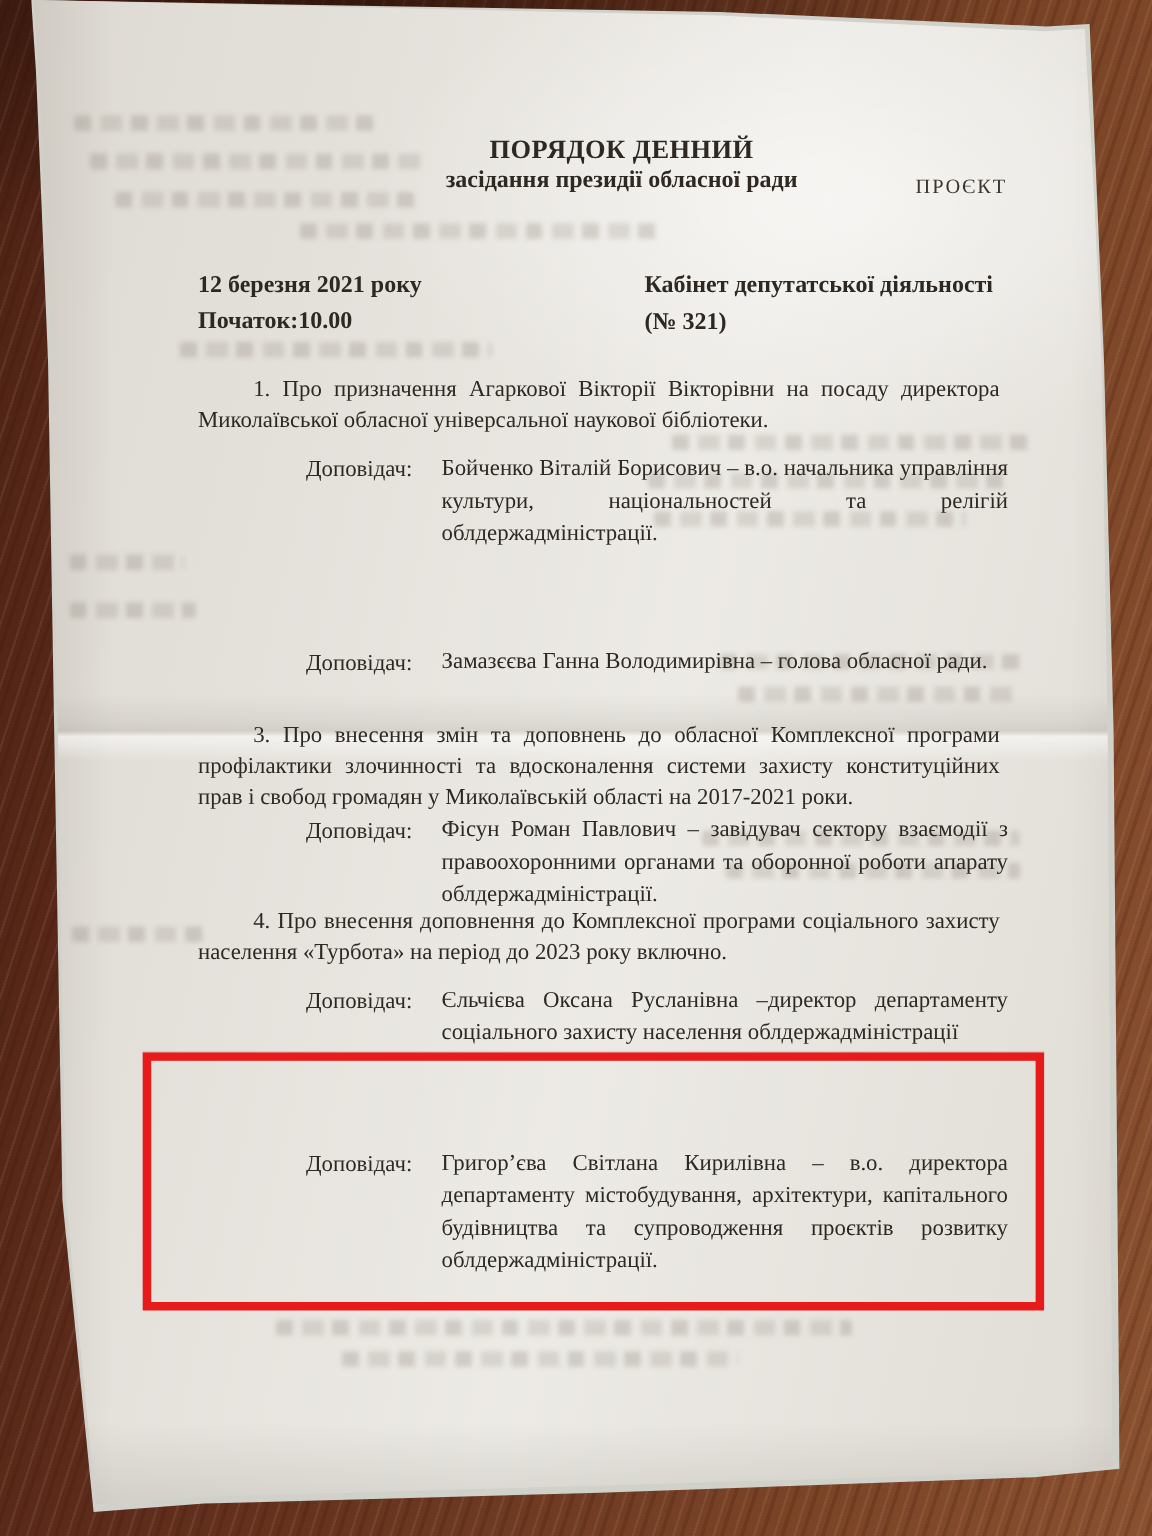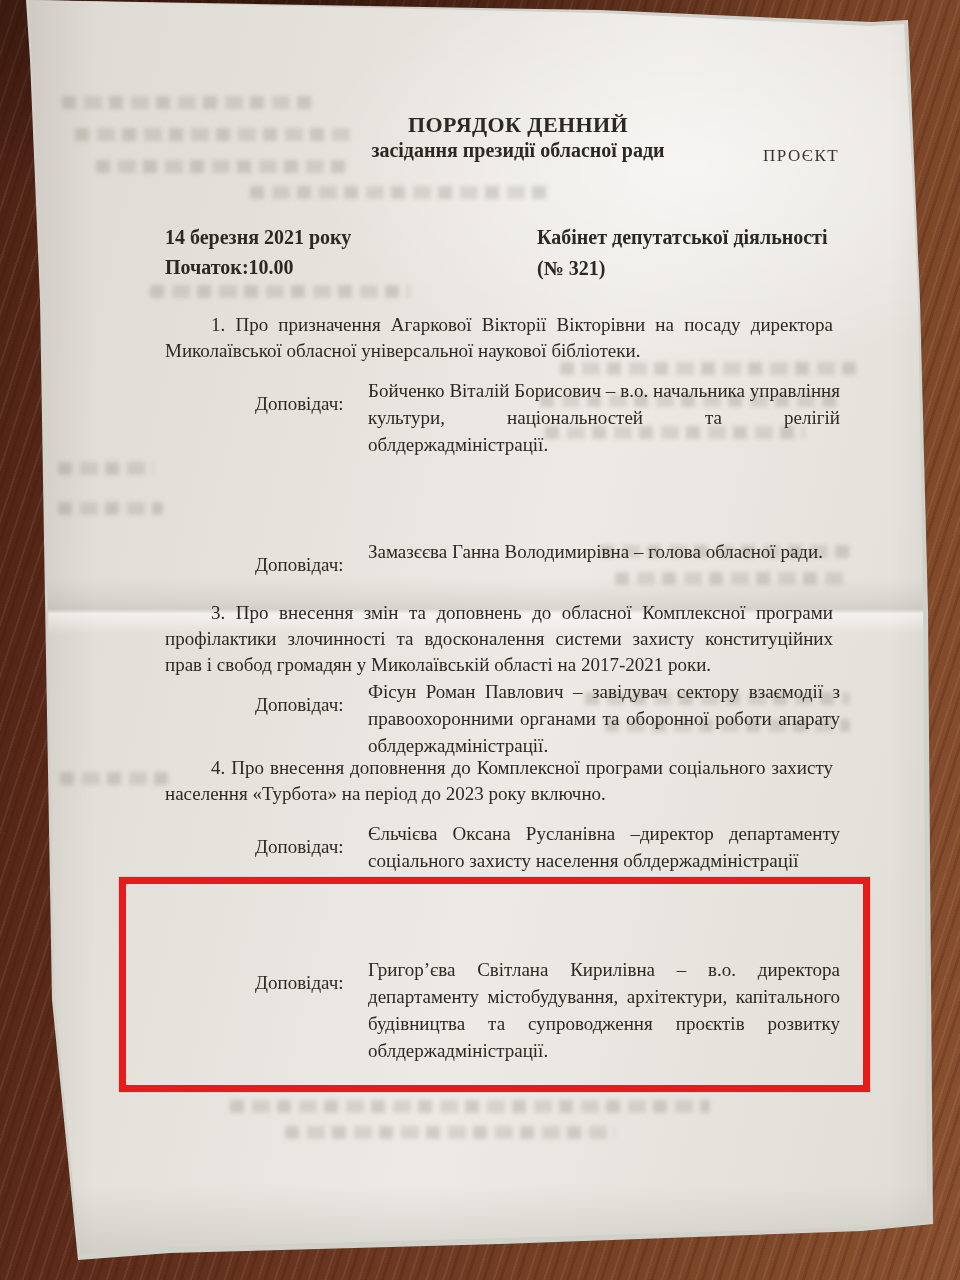--- a/index.html
+++ b/index.html
@@ -30,21 +30,21 @@
   }
   .paper *{color:#2e2822;}
   .abs{position:absolute;margin:0;}
   .watermark{left:763px;top:100px;font-size:17px;letter-spacing:1.5px;color:#3b342c;margin-top:46px;}
   .title{left:130px;width:776px;top:112px;text-align:center;font-weight:bold;font-size:22px;letter-spacing:0.4px;}
   .subtitle{left:130px;width:776px;top:139px;text-align:center;font-weight:bold;font-size:20px;}
   .meta-left{left:165px;top:222px;font-weight:bold;font-size:20px;line-height:30px;white-space:pre-line;}
   .meta-right{left:537px;top:222px;width:340px;font-weight:bold;font-size:20px;line-height:31px;white-space:pre-line;}
   .para{left:165px;width:668px;font-size:19px;line-height:26px;text-align:justify;text-indent:46px;}
   .speaker{left:255px;width:585px;}
-  .sp-label{position:absolute;left:0;top:16px;font-size:19px;}
+  .sp-label{position:absolute;left:0;top:4px;font-size:19px;}
   .sp-text{margin:0 0 0 113px;width:472px;font-size:19px;line-height:27px;text-align:justify;}
   .highlight-box{
     position:absolute;left:119px;top:877px;width:751px;height:215px;
     border:7px solid #e81b1b;box-sizing:border-box;z-index:5;
     box-shadow:0 0 1px rgba(160,20,20,0.6);
   }
   .ghost{
     position:absolute;height:13px;border-radius:2px;
     background:repeating-linear-gradient(90deg, rgba(125,115,104,0.50) 0 14px, rgba(125,115,104,0) 14px 22px, rgba(125,115,104,0.38) 22px 40px, rgba(125,115,104,0) 40px 47px);
     filter:blur(2px);opacity:0.5;
@@ -71,21 +71,21 @@
     <div class="ghost" style="left: 150px; top: 285px; width: 260px;"></div>
     <div class="ghost" style="left: 250px; top: 186px; width: 300px;"></div>
     <div class="ghost" style="left: 96px; top: 160px; width: 255px;"></div>
     <div class="ghost" style="left: 75px; top: 128px; width: 280px;"></div>
     <div class="ghost" style="left: 62px; top: 96px; width: 250px;"></div>
 
   <p class="abs watermark">ПРОЄКТ</p>
   <h1 class="abs title">ПОРЯДОК ДЕННИЙ</h1>
   <h2 class="abs subtitle">засідання президії обласної ради</h2>
 
-  <p class="abs meta-left">14 березня 2021 року
+  <p class="abs meta-left">12 березня 2021 року
 Початок:10.00</p>
   <p class="abs meta-right">Кабінет депутатської діяльності
 (№ 321)</p>
 
   <p class="abs para" style="top:312px"><span>1.</span> <span>Про призначення Агаркової Вікторії Вікторівни на посаду директора Миколаївської обласної універсальної наукової бібліотеки.</span></p>
   <div class="abs speaker" style="top:377px">
     <span class="sp-label">Доповідач:</span>
     <p class="sp-text">Бойченко Віталій Борисович – в.о. начальника управління культури, національностей та релігій облдержадміністрації.</p>
   </div>
 

